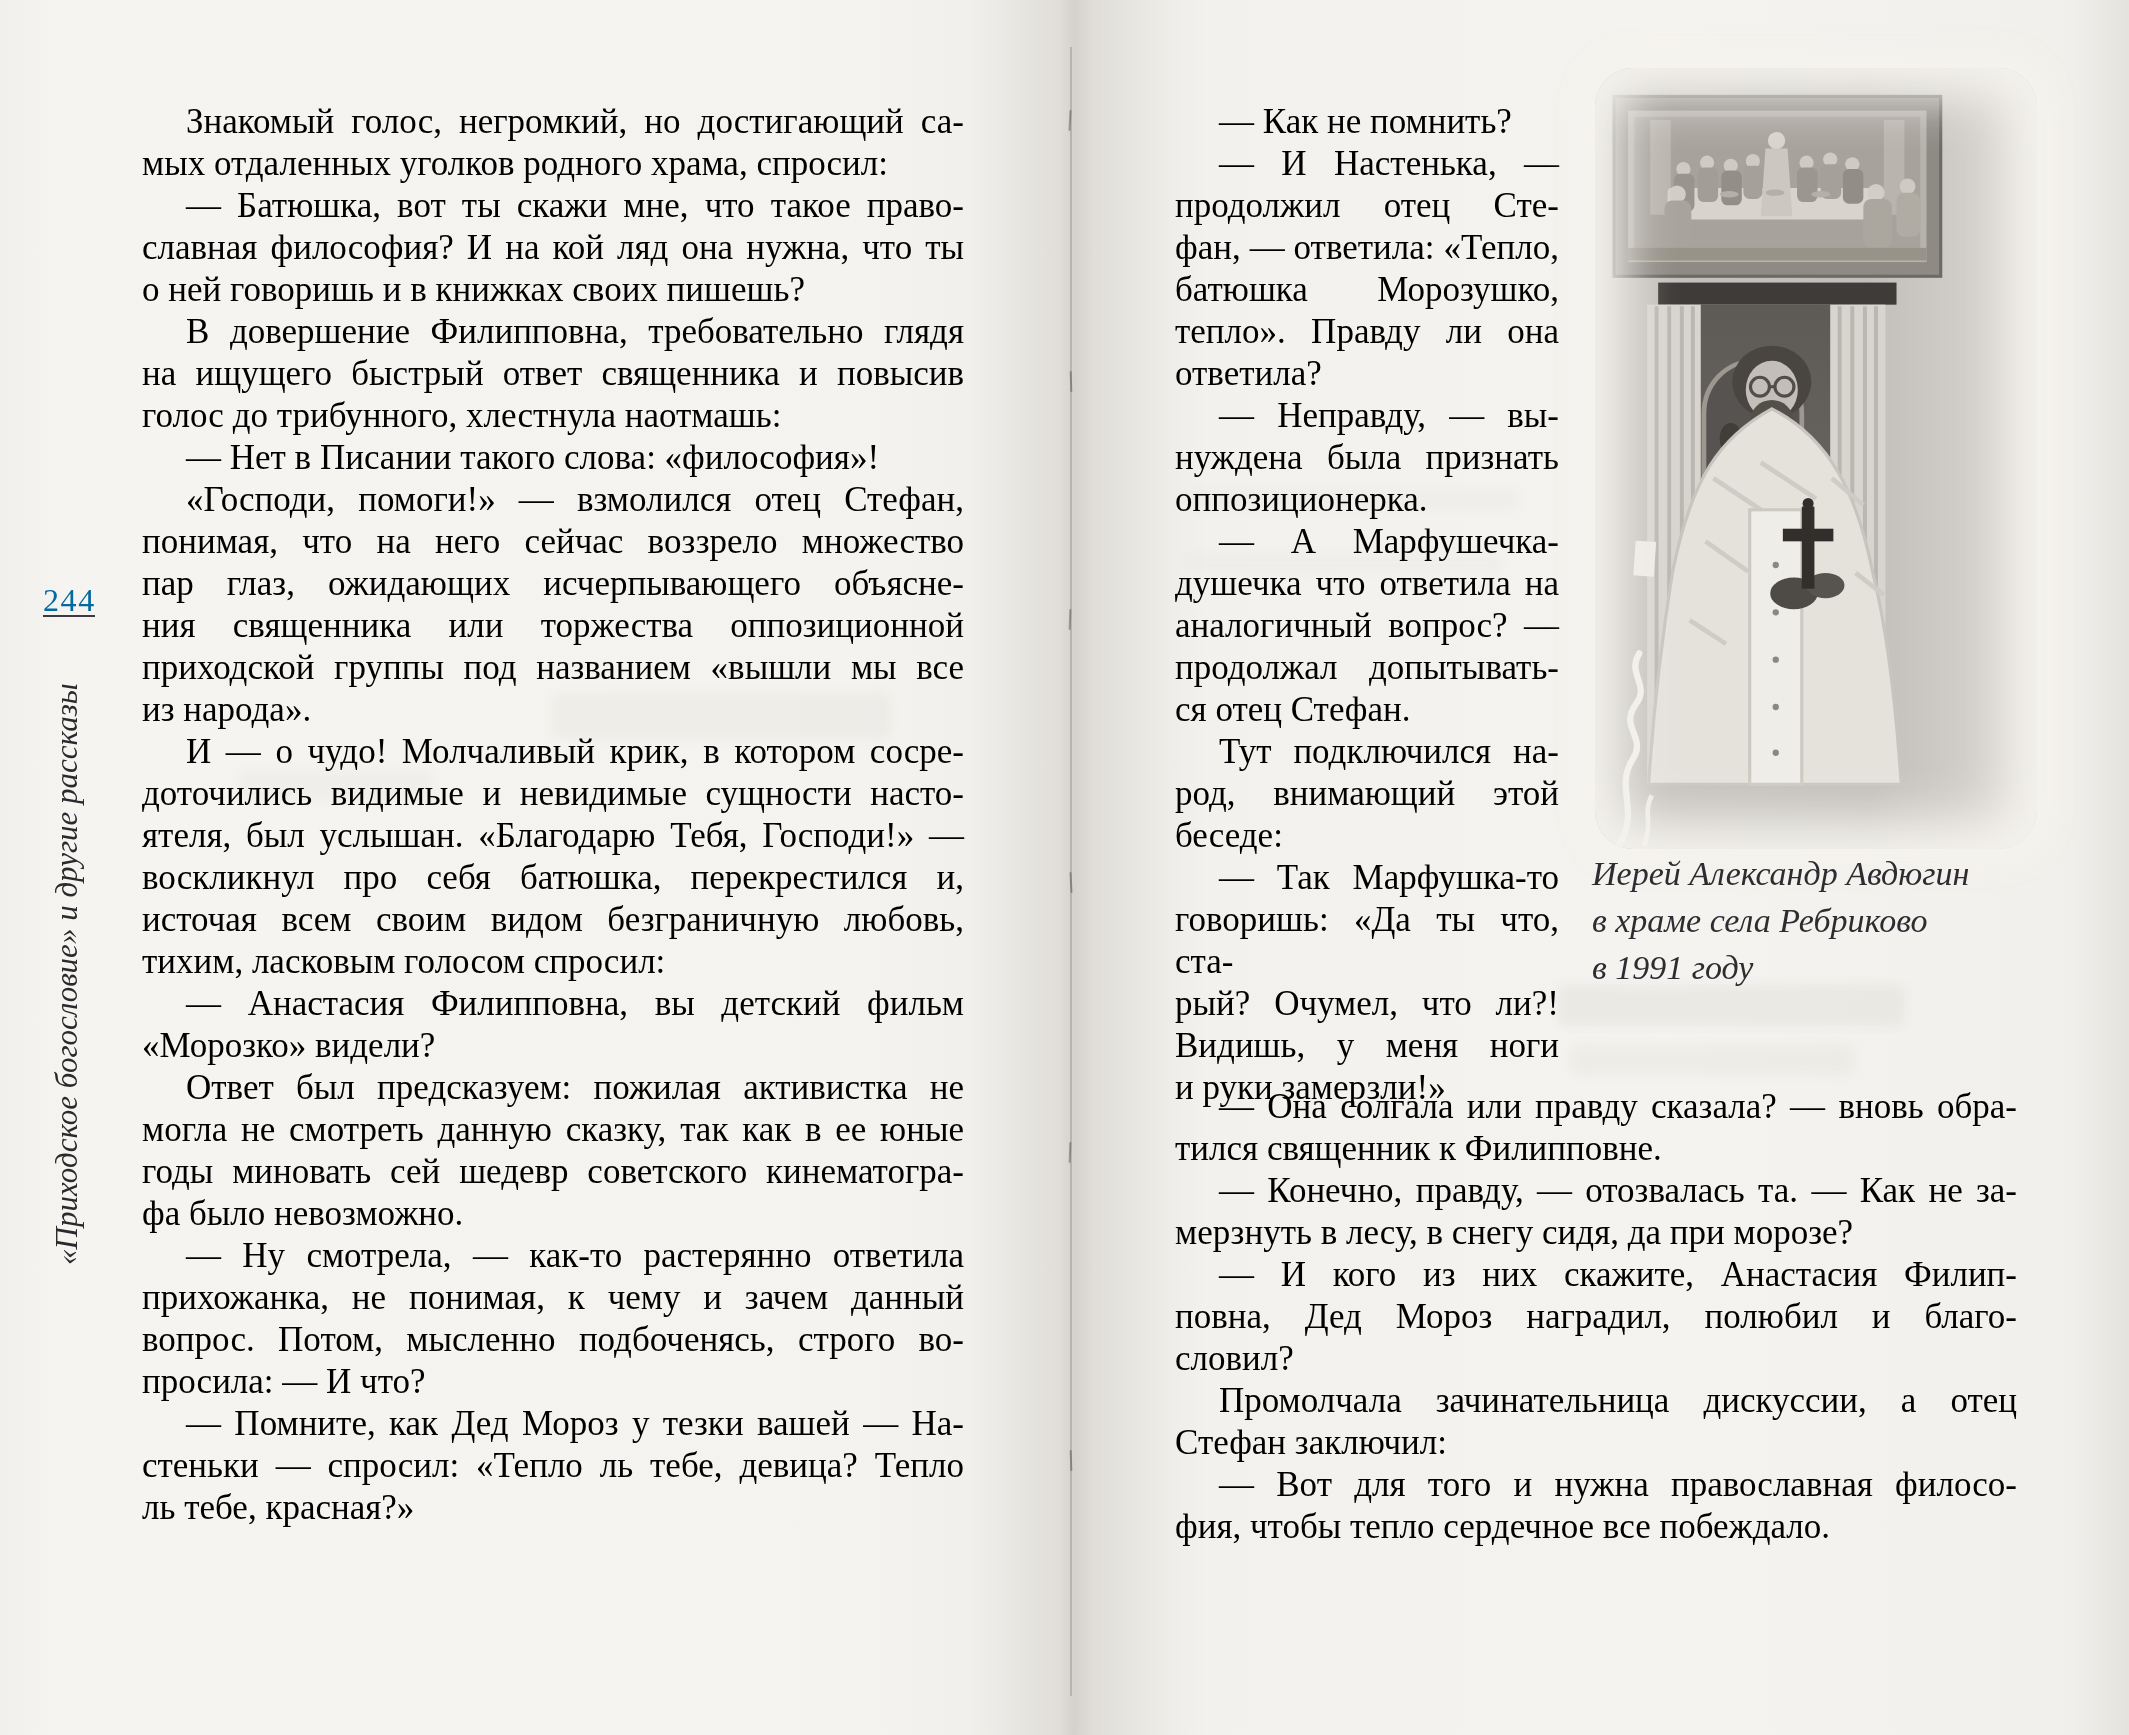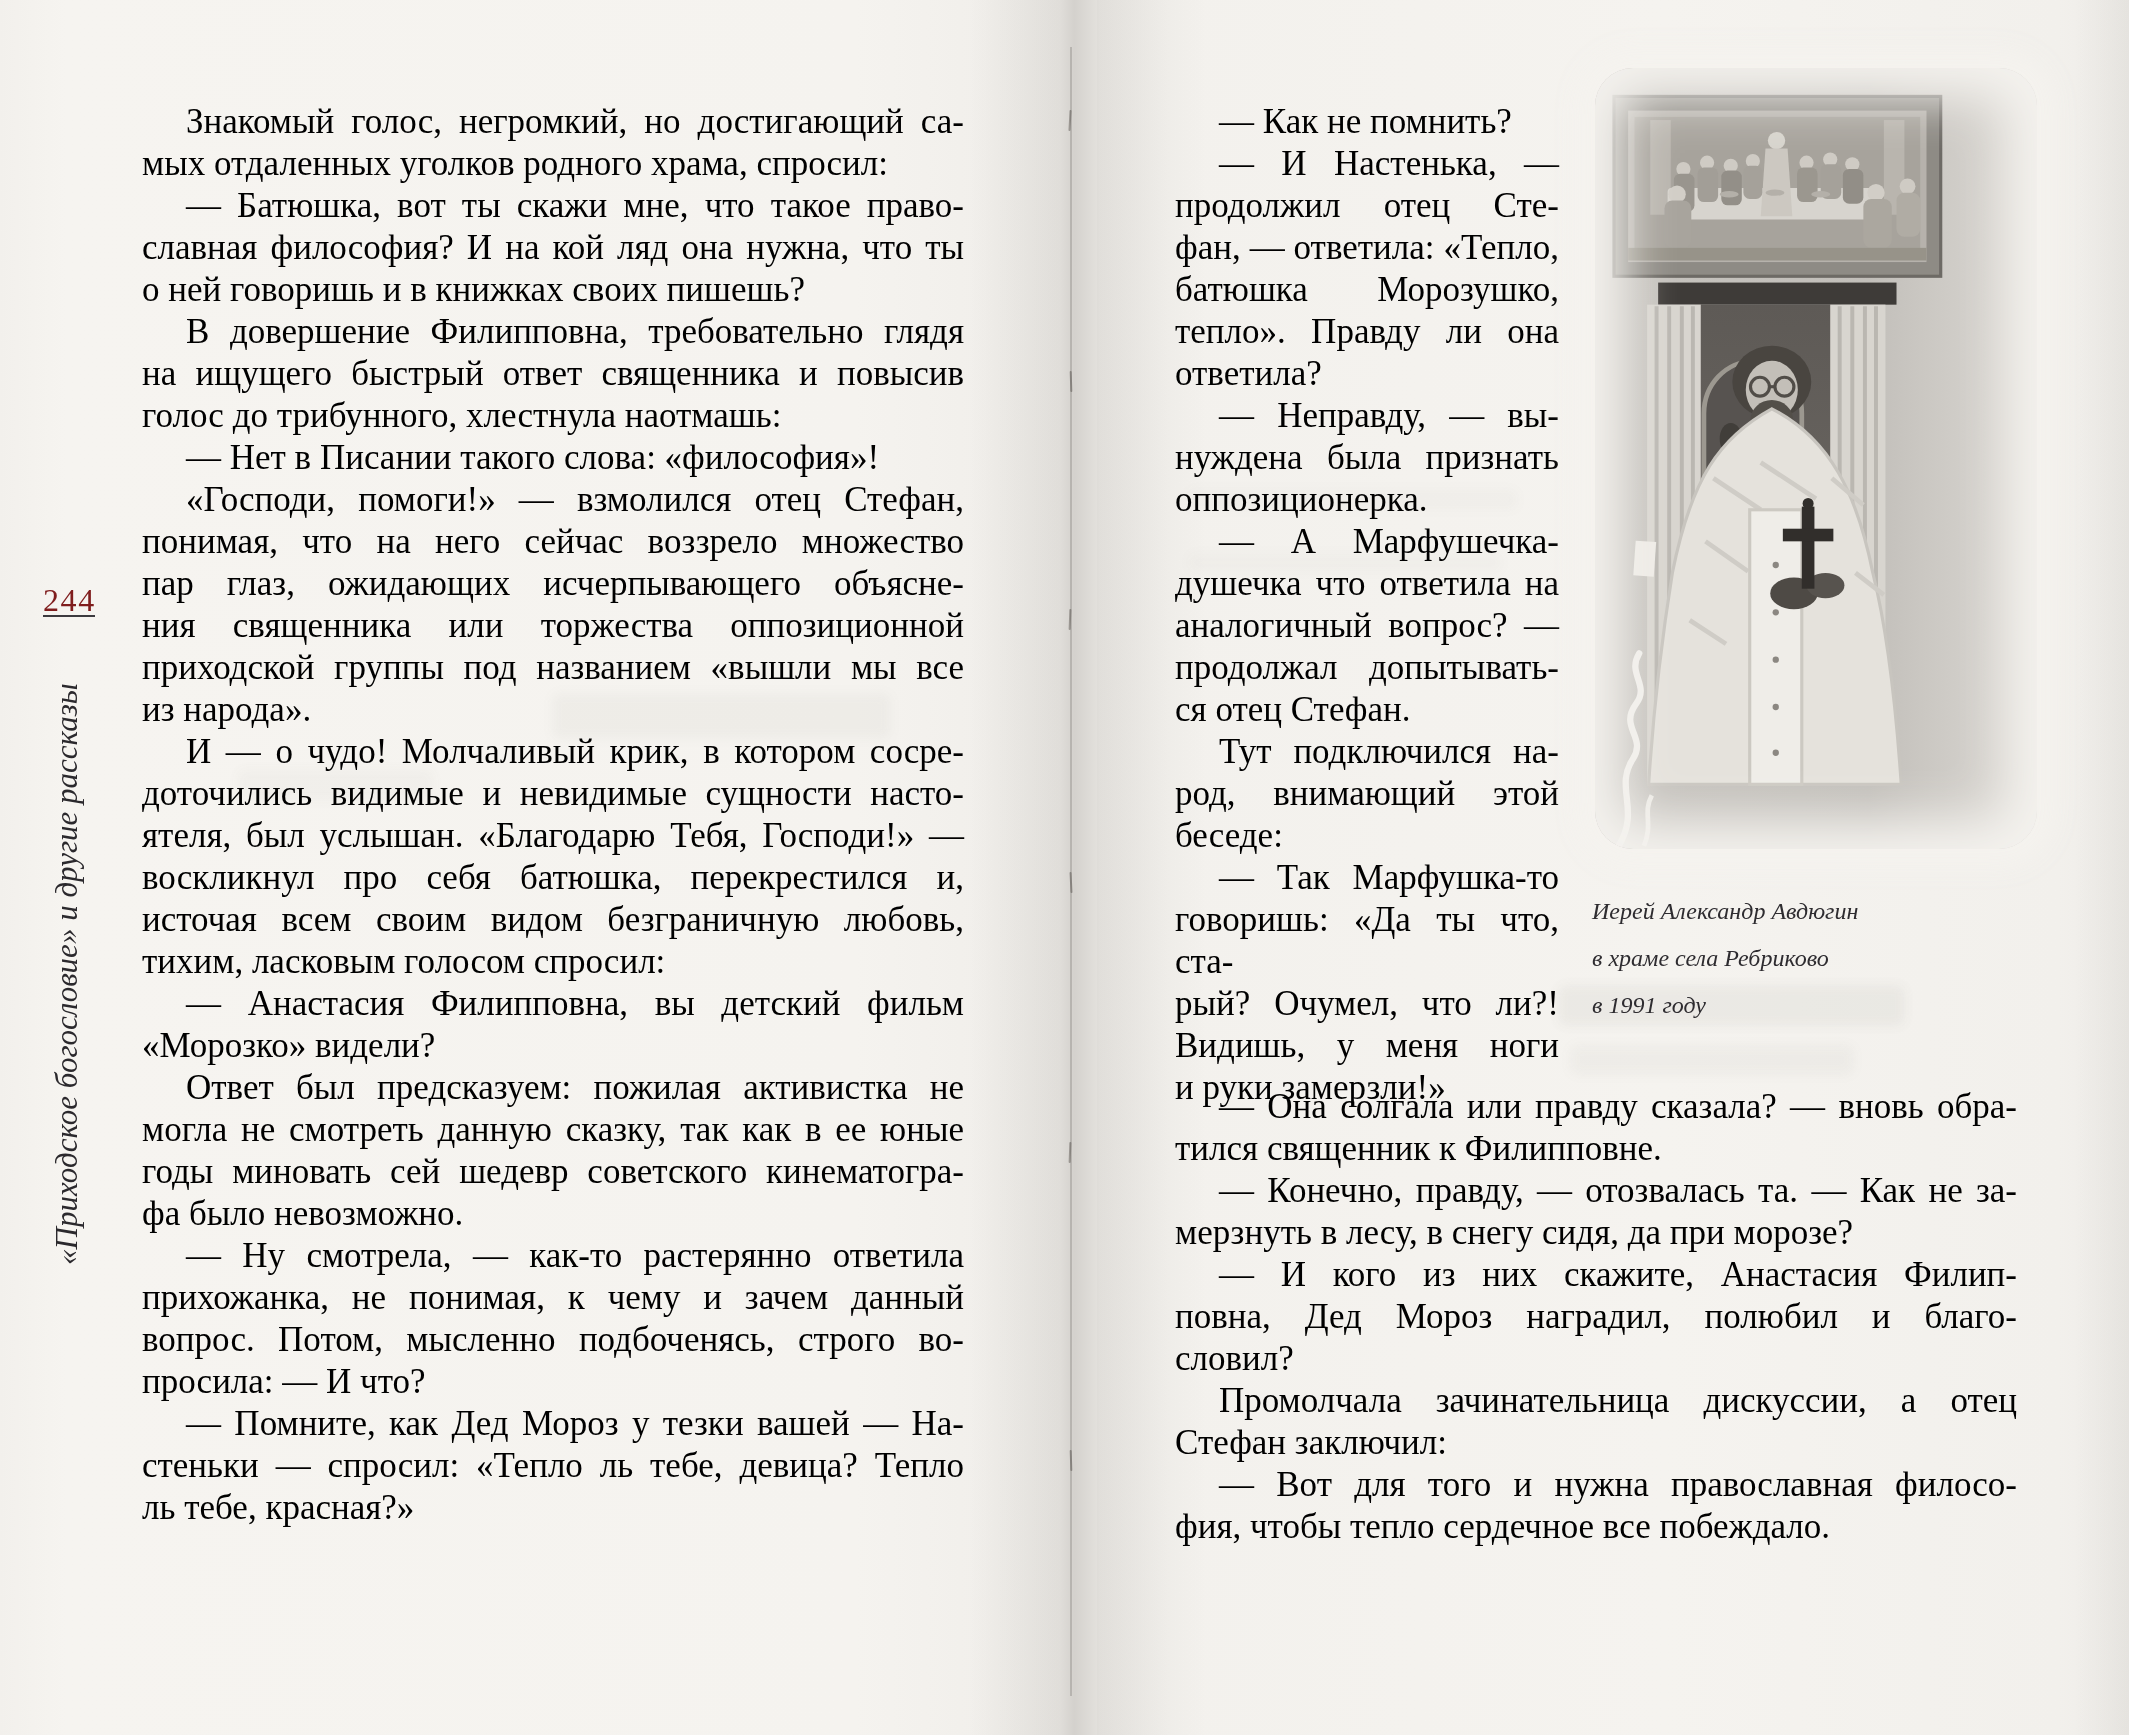--- a/index.html
+++ b/index.html
@@ -26,35 +26,35 @@
   .textblock{position:absolute;font-size:35px;line-height:42px;color:#000000;}
   #lp-lines{left:142px;top:101px;width:822px;}
   #rp-col{left:1175px;top:101px;width:384px;}
   #rp-full{left:1175px;top:1086px;width:842px;}
   .line{text-align:justify;text-align-last:justify;}
   .line.e{text-align-last:left;}
   .line.p{text-indent:44px;}
 
   
   #page-number{position:absolute;left:43px;top:582px;width:52px;text-align:center;
-    font-size:32px;color:#7f1d1d;letter-spacing:1.6px;}
+    font-size:32px;color:#0369a1;letter-spacing:1.6px;}
   #page-number-rule{position:absolute;left:43px;top:615px;width:52px;height:2.4px;background:#3c3a3e;}
   #margin-title{position:absolute;left:49px;top:1265px;width:644px;
     transform:rotate(-90deg);transform-origin:0 0;
     font-style:italic;font-size:31px;white-space:nowrap;color:#2b292d;}
 
   
   #photo{position:absolute;left:1595px;top:68px;width:442px;height:781px;
     border-radius:38px;overflow:hidden;box-shadow:0 0 27px 17.4px rgba(244,242,238,.95);}
   #photo svg{display:block;width:100%;height:100%;}
   #photo .vignette{position:absolute;inset:-1.6px;border-radius:39px;
     box-shadow:inset 0 0 50px 32px #f4f2ee;pointer-events:none;}
 
-  #photo-caption{position:absolute;left:1592px;top:888px;width:473px;
-    font-style:italic;font-size:24px;line-height:47px;color:#2e2c30;}
+  #photo-caption{position:absolute;left:1592px;top:850px;width:473px;
+    font-style:italic;font-size:34px;line-height:47px;color:#2e2c30;}
   #photo-caption .line{text-align:left;text-align-last:left;text-indent:0;}
 
   
   .ghost{position:absolute;background:rgba(118,114,106,.10);filter:blur(5.5px);border-radius:8px;pointer-events:none;}
 </style>
 </head>
 <body>
 
 <div class="spread">
   <div class="page-tone-left"></div>

